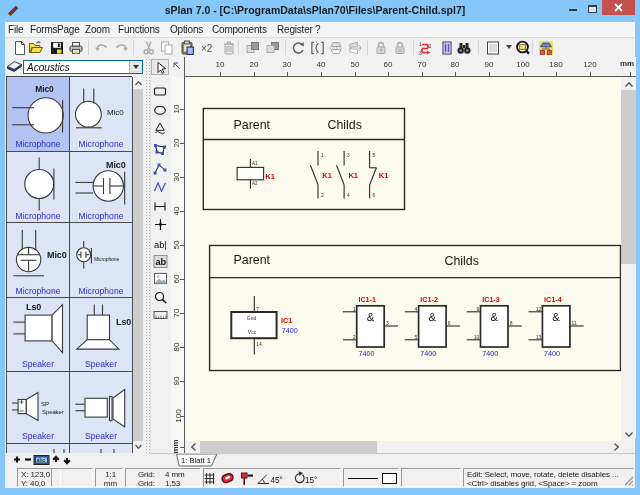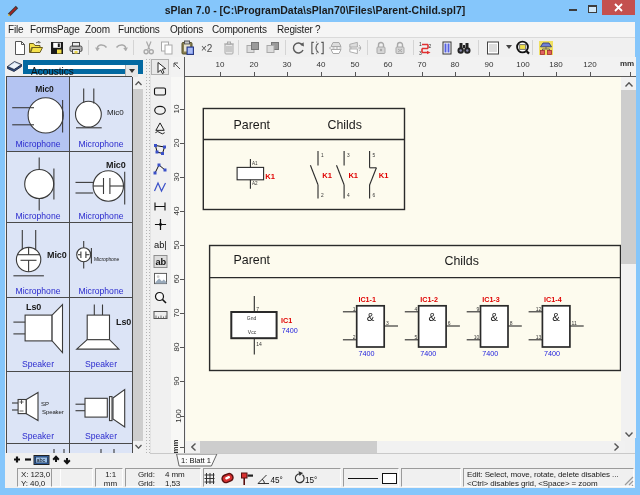--- a/index.html
+++ b/index.html
@@ -21,21 +21,21 @@
 
 
 #toolbar { left:5px; top:38px; width:630px; height:20px; background:#f0f0f0; }
 .tbsep { position:absolute; top:2px; width:1px; height:15px; background:#d4d4d4; }
 .ticon { position:absolute; top:2px; width:16px; height:16px; }
 
 
 #main { left:5px; top:58px; width:630px; height:409px; background:#f0f0f0; }
 
 
-#combo { left:23px; top:60px; width:120px; height:14px; background:#fff; border:5px solid #0369a1; font-size:10px; color:#111; }
+#combo { left:23px; top:60px; width:120px; height:14px; background:#fff; border:1px solid #0369a1; font-size:10px; color:#111;font-style:italic; }
 #combo .txt { position:absolute; left:3px; top:1px; }
 #combo .btn { position:absolute; right:0px; top:0px; width:13px; height:12px; background:#e6e6e6; border-left:1px solid #b0b0b0; }
 #combo .btn:after { content:""; position:absolute; left:3px; top:4px; border-left:3px solid transparent; border-right:3px solid transparent; border-top:4px solid #333; }
 
 #cells { left:6px; top:76px; width:126px; height:377px; background:#dce4f6; border-top:1px solid #4a4a4a; border-left:1px solid #4a4a4a;}
 .cell { position:absolute; width:62px; border-right:1px solid #4a4a4a; border-bottom:1px solid #4a4a4a; }
 .sel { background:#b4c4f2; }
 .clbl { position:absolute; width:100%; text-align:center; color:#2a2ace; font-size:8.6px; }
 .nlbl { position:absolute; color:#1a1a1a; font-size:8px; font-weight:bold; letter-spacing:-0.1px;}
 

